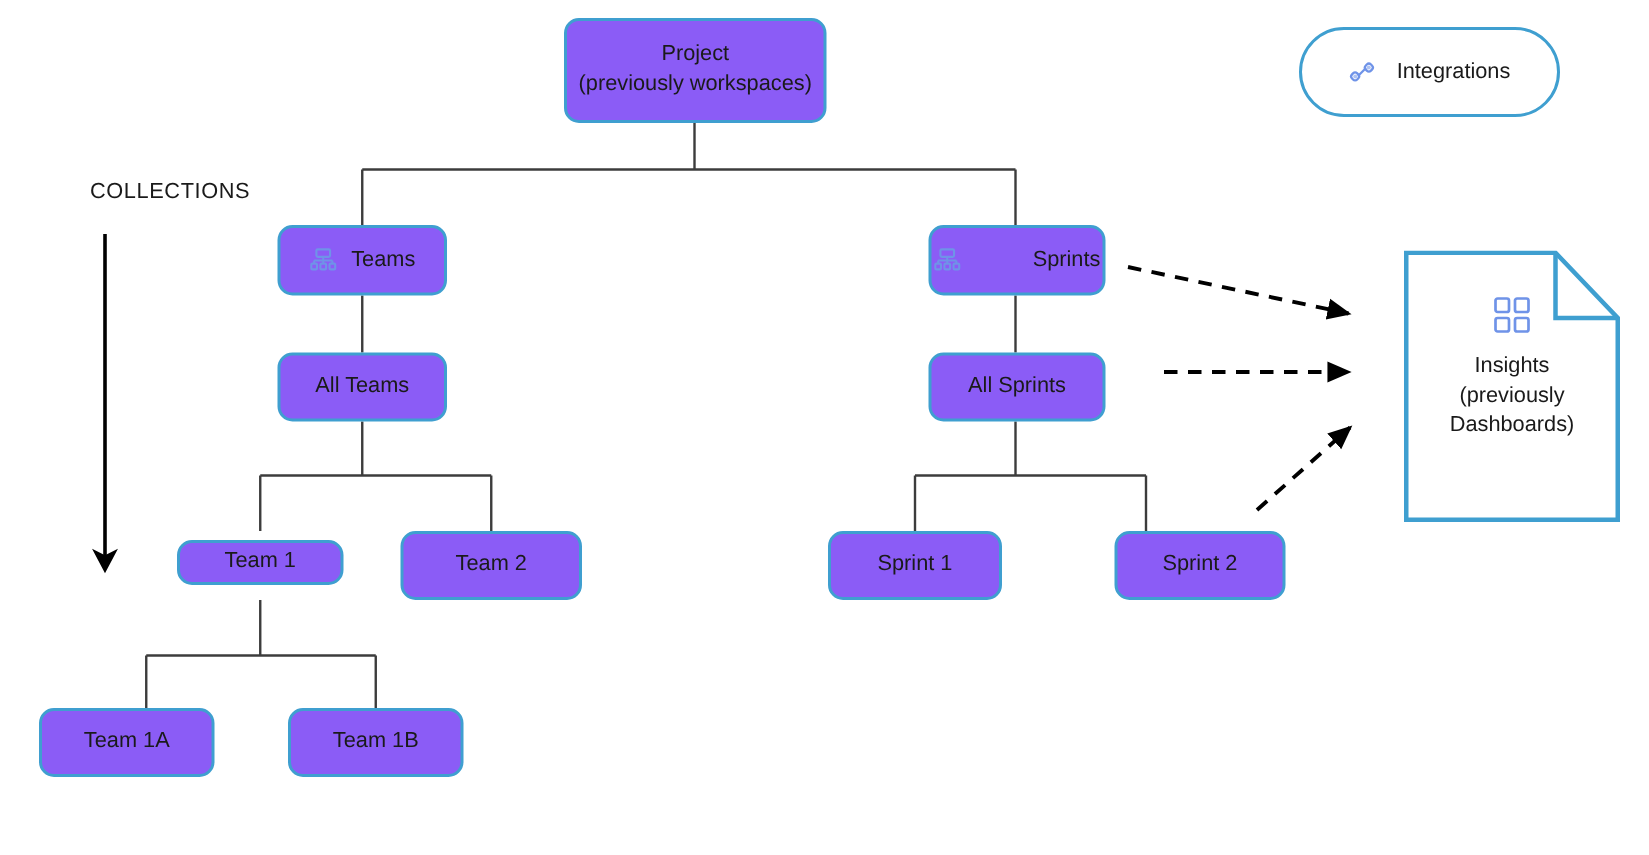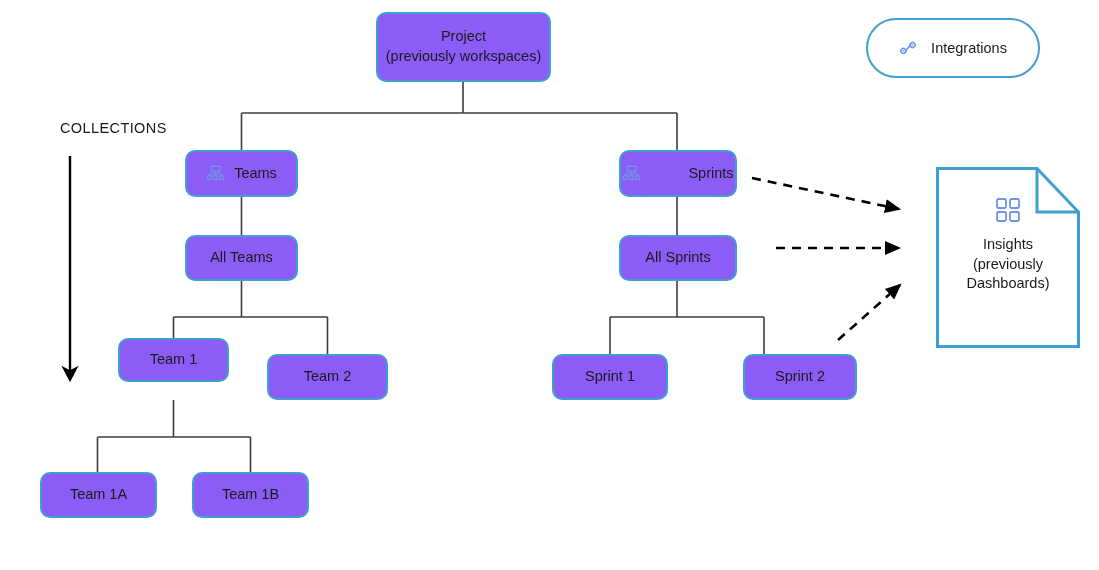--- a/index.html
+++ b/index.html
@@ -192,37 +192,37 @@
   </div>
 
   <div class="node" style="left:185px;top:235px;width:113px;height:46px;">
     <span class="label">All Teams</span>
   </div>
 
   <div class="node" style="left:619px;top:235px;width:118px;height:46px;">
     <span class="label">All Sprints</span>
   </div>
 
-  <div class="node" style="left:118px;top:338px;width:111px;height:44px;">
+  <div class="node" style="left:118px;top:360px;width:111px;height:30px;">
     <span class="label">Team 1</span>
   </div>
 
   <div class="node" style="left:267px;top:354px;width:121px;height:46px;">
     <span class="label">Team 2</span>
   </div>
 
   <div class="node" style="left:552px;top:354px;width:116px;height:46px;">
     <span class="label">Sprint 1</span>
   </div>
 
   <div class="node" style="left:743px;top:354px;width:114px;height:46px;">
     <span class="label">Sprint 2</span>
   </div>
 
-  <div class="node" style="left:40px;top:472px;width:117px;height:46px;">
+  <div class="node" style="left:26px;top:472px;width:117px;height:46px;">
     <span class="label">Team 1A</span>
   </div>
 
   <div class="node" style="left:192px;top:472px;width:117px;height:46px;">
     <span class="label">Team 1B</span>
   </div>
 
   <div id="insights-doc">
     <svg class="doc-svg" width="144" height="181" viewBox="0 0 144 181" xmlns="http://www.w3.org/2000/svg">
       <path d="M1.5,1.5 L101,1.5 L142.5,45 L142.5,179.5 L1.5,179.5 Z" fill="#ffffff" stroke="#3f9fd0" stroke-width="3" stroke-linejoin="miter"></path>

